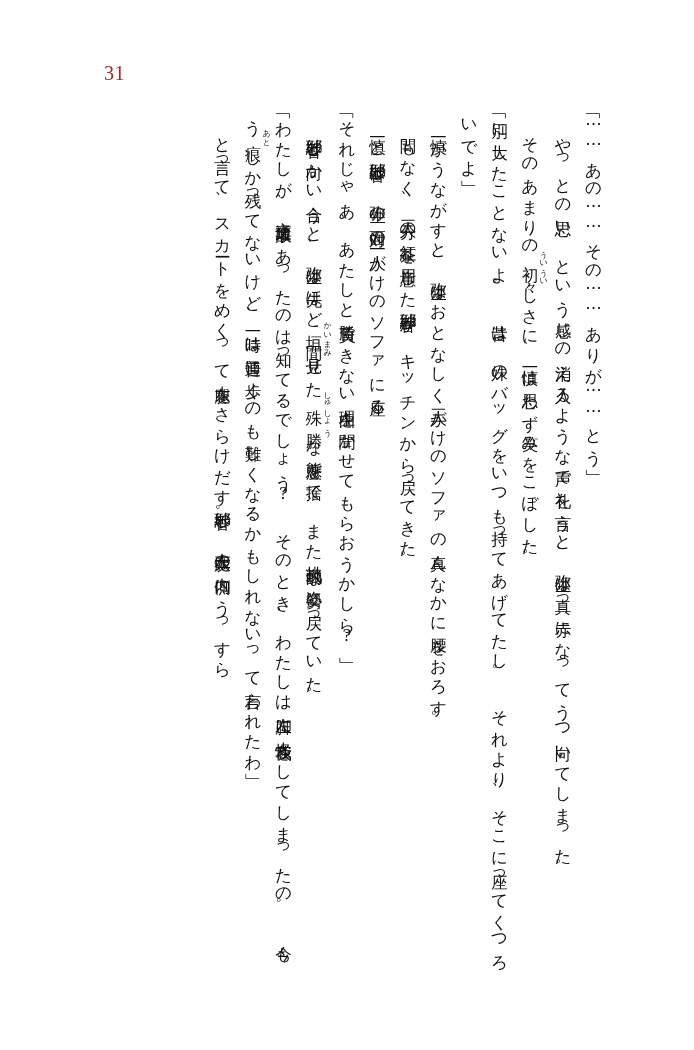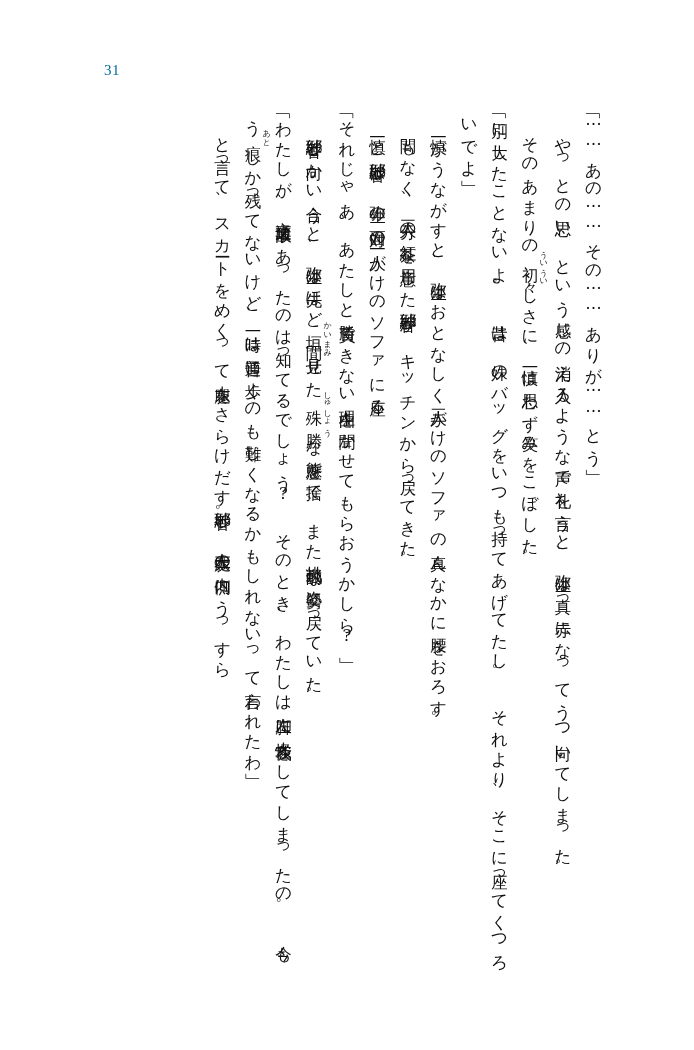--- a/index.html
+++ b/index.html
@@ -16,23 +16,23 @@
     width: 694px;
     height: 1050px;
     background: #ffffff;
     overflow: hidden;
   }
   
   #page-number {
     position: absolute;
     top: 62px;
     left: 104px;
-    font-size: 15px;
+    font-size: 20px;
     font-family: "Liberation Serif", "DejaVu Serif", serif;
-    color: #0369a1;
+    color: #b91c1c;
     letter-spacing: 0.5px;
     text-align: right;
   }
   
   #text-block {
     position: absolute;
     top: 108px;
     right: 86px;
     height: 860px;
     width: 520px;

